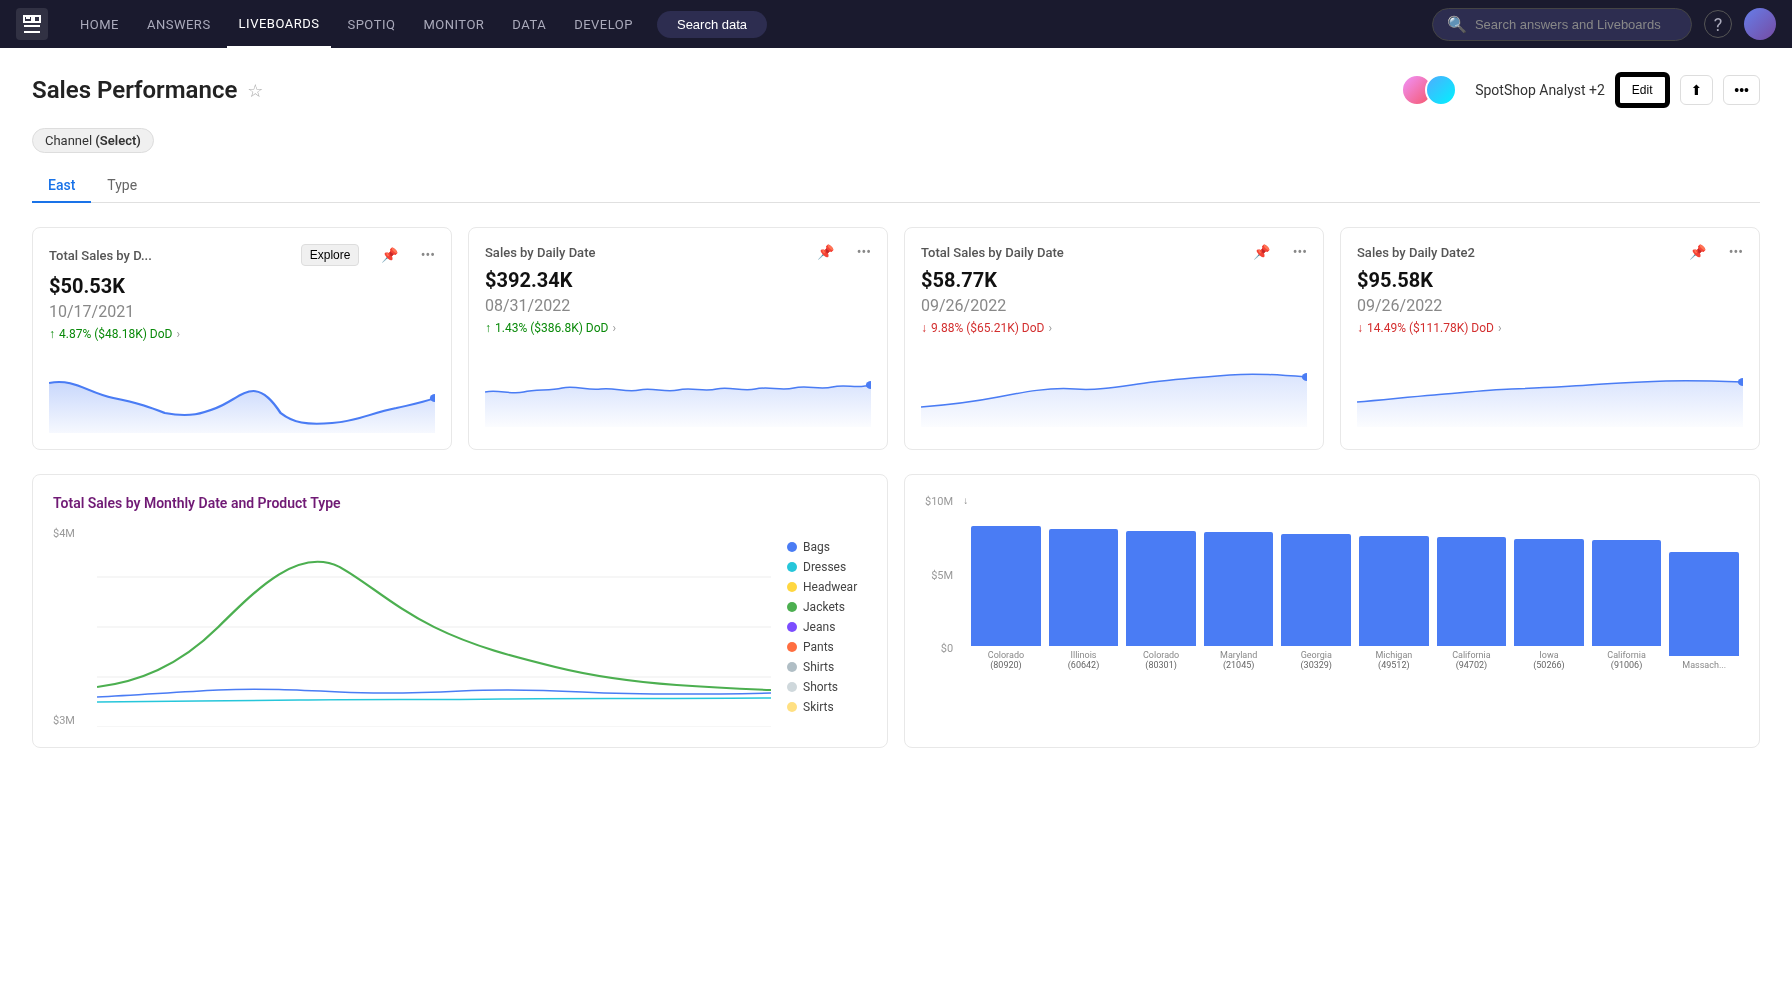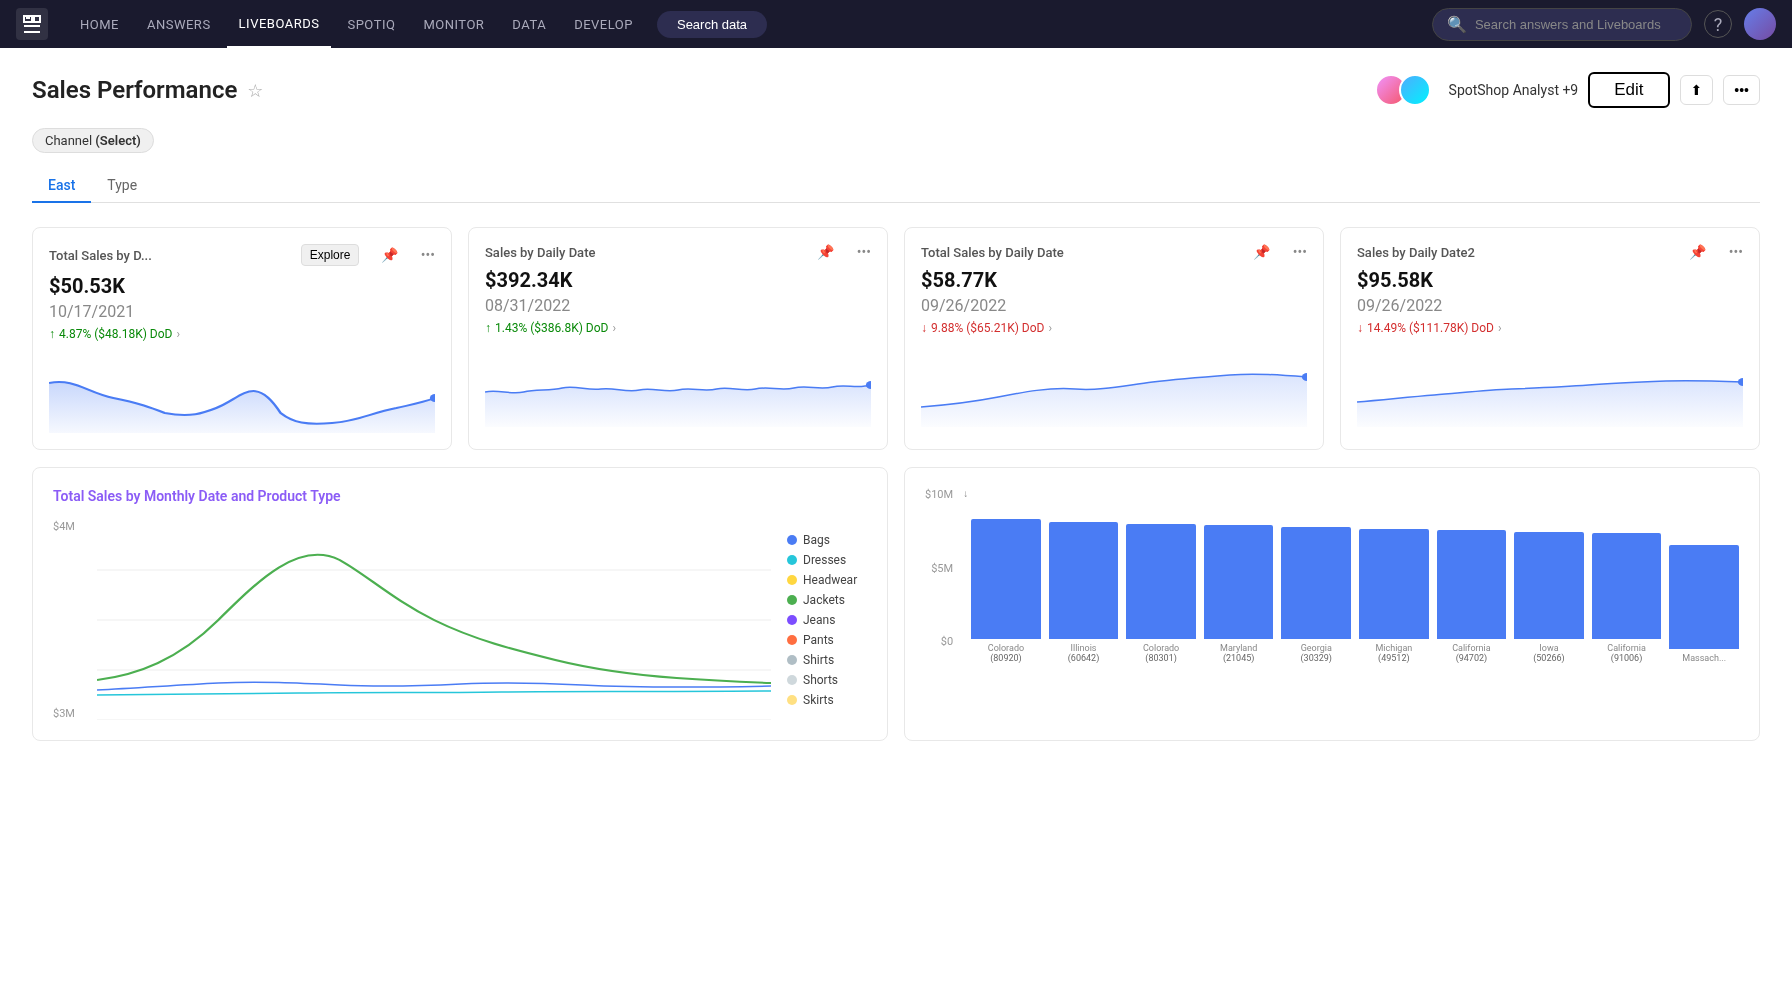--- a/index.html
+++ b/index.html
@@ -26,57 +26,57 @@
     .page-header { display: flex; align-items: center; justify-content: space-between; margin-bottom: 20px; }
     .page-title-area { display: flex; align-items: center; gap: 10px; }
     .page-title { font-size: 24px; font-weight: 600; color: #222; }
     .star-btn { cursor: pointer; color: #aaa; font-size: 18px; }
     .page-actions { display: flex; align-items: center; gap: 10px; }
     .avatars-group { display: flex; }
     .avatar-sm { width: 32px; height: 32px; border-radius: 50%; border: 2px solid white; margin-right: -8px; }
     .avatar-sm:first-child { background: linear-gradient(135deg, #f093fb, #f5576c); }
     .avatar-sm:last-child { background: linear-gradient(135deg, #4facfe, #00f2fe); }
     .analyst-label { font-size: 14px; color: #333; margin-left: 16px; }
-    .edit-btn { background: white; border: 2px solid #000000; border-radius: 6px; padding: 6px 24px; font-size: 17px; cursor: pointer; }
+    .edit-btn { background: white; border: 5px solid #000000; border-radius: 6px; padding: 6px 12px; font-size: 12px; cursor: pointer; }
     .share-btn { background: white; border: 1px solid #ddd; border-radius: 6px; padding: 6px 10px; font-size: 14px; cursor: pointer; }
     .more-btn { background: white; border: 1px solid #ddd; border-radius: 6px; padding: 6px 10px; font-size: 14px; cursor: pointer; }
 
     
     .filter-bar { margin-bottom: 16px; }
     .filter-chip { display: inline-flex; align-items: center; background: #f0f0f0; border: 1px solid #ddd; border-radius: 16px; padding: 4px 12px; font-size: 13px; cursor: pointer; }
     .filter-chip span.bold { font-weight: 600; }
 
     
     .tabs { display: flex; gap: 0; margin-bottom: 24px; border-bottom: 1px solid #e0e0e0; }
     .tab { padding: 8px 16px; font-size: 14px; cursor: pointer; color: #666; border-bottom: 2px solid transparent; margin-bottom: -1px; }
     .tab.active { color: #1a73e8; border-bottom: 2px solid #1a73e8; font-weight: 500; }
 
     
-    .cards-grid { display: grid; grid-template-columns: repeat(4, 1fr); gap: 16px; margin-bottom: 17px; }
+    .cards-grid { display: grid; grid-template-columns: repeat(4, 1fr); gap: 16px; margin-bottom: 24px; }
     .card { background: white; border: 1px solid #e8e8e8; border-radius: 8px; padding: 16px; position: relative; overflow: hidden; }
     .card-header { display: flex; align-items: center; justify-content: space-between; margin-bottom: 8px; }
     .card-title { font-size: 13px; color: #555; font-weight: 500; }
     .card-actions { display: flex; gap: 22px; align-items: center; }
     .explore-btn { background: #f0f0f0; border: 1px solid #ddd; border-radius: 4px; padding: 3px 8px; font-size: 12px; cursor: pointer; }
     .card-icon-btn { cursor: pointer; color: #888; font-size: 14px; }
     .card-value { font-size: 20px; font-weight: 700; color: #111; margin-bottom: 4px; }
     .card-date { font-size: 16px; color: #888; margin-bottom: 6px; }
     .card-change { font-size: 12px; margin-bottom: 12px; display: flex; align-items: center; gap: 4px; }
     .card-change.positive { color: #0a8a0a; }
     .card-change.negative { color: #d32f2f; }
     .arrow-right { color: #999; cursor: pointer; }
 
     
     .mini-chart { height: 80px; position: relative; }
     .mini-chart svg { width: 100%; height: 100%; }
 
     
     .bottom-grid { display: grid; grid-template-columns: 1fr 1fr; gap: 16px; }
     .chart-card { background: white; border: 1px solid #e8e8e8; border-radius: 8px; padding: 20px; }
-    .chart-title { font-size: 14px; font-weight: 600; color: #8b5cf6; margin-bottom: 16px; }
+    .chart-title { font-size: 14px; font-weight: 600; color: #701a75; margin-bottom: 16px; }
 
     
     .line-chart-area { display: flex; gap: 16px; }
     .line-chart-svg-wrap { flex: 1; height: 200px; }
     .legend { display: flex; flex-direction: column; gap: 6px; justify-content: center; min-width: 80px; }
     .legend-item { display: flex; align-items: center; gap: 6px; font-size: 12px; color: #444; }
     .legend-dot { width: 10px; height: 10px; border-radius: 50%; flex-shrink: 0; }
     .y-axis-labels { display: flex; flex-direction: column; justify-content: space-between; font-size: 11px; color: #999; padding-right: 6px; height: 200px; text-align: right; }
     .bar-chart-y-labels { display: flex; flex-direction: column; justify-content: space-between; font-size: 11px; color: #999; padding-right: 6px; height: 160px; text-align: right; }
     .bars-container { display: flex; align-items: flex-end; gap: 8px; height: 160px; padding-left: 8px; }
@@ -119,21 +119,21 @@
   <div class="page-header">
     <div class="page-title-area">
       <h1 class="page-title">Sales Performance</h1>
       <span class="star-btn">☆</span>
     </div>
     <div class="page-actions">
       <div class="avatars-group">
         <div class="avatar-sm"></div>
         <div class="avatar-sm"></div>
       </div>
-      <span class="analyst-label">SpotShop Analyst +9</span>
+      <span class="analyst-label">SpotShop Analyst +2</span>
       <button class="edit-btn">Edit</button>
       <button class="share-btn">⬆</button>
       <button class="more-btn">•••</button>
     </div>
   </div>
 
   <div class="filter-bar">
     <div class="filter-chip">
       <span>Channel</span>&nbsp;<span class="bold">(Select)</span>
     </div>

